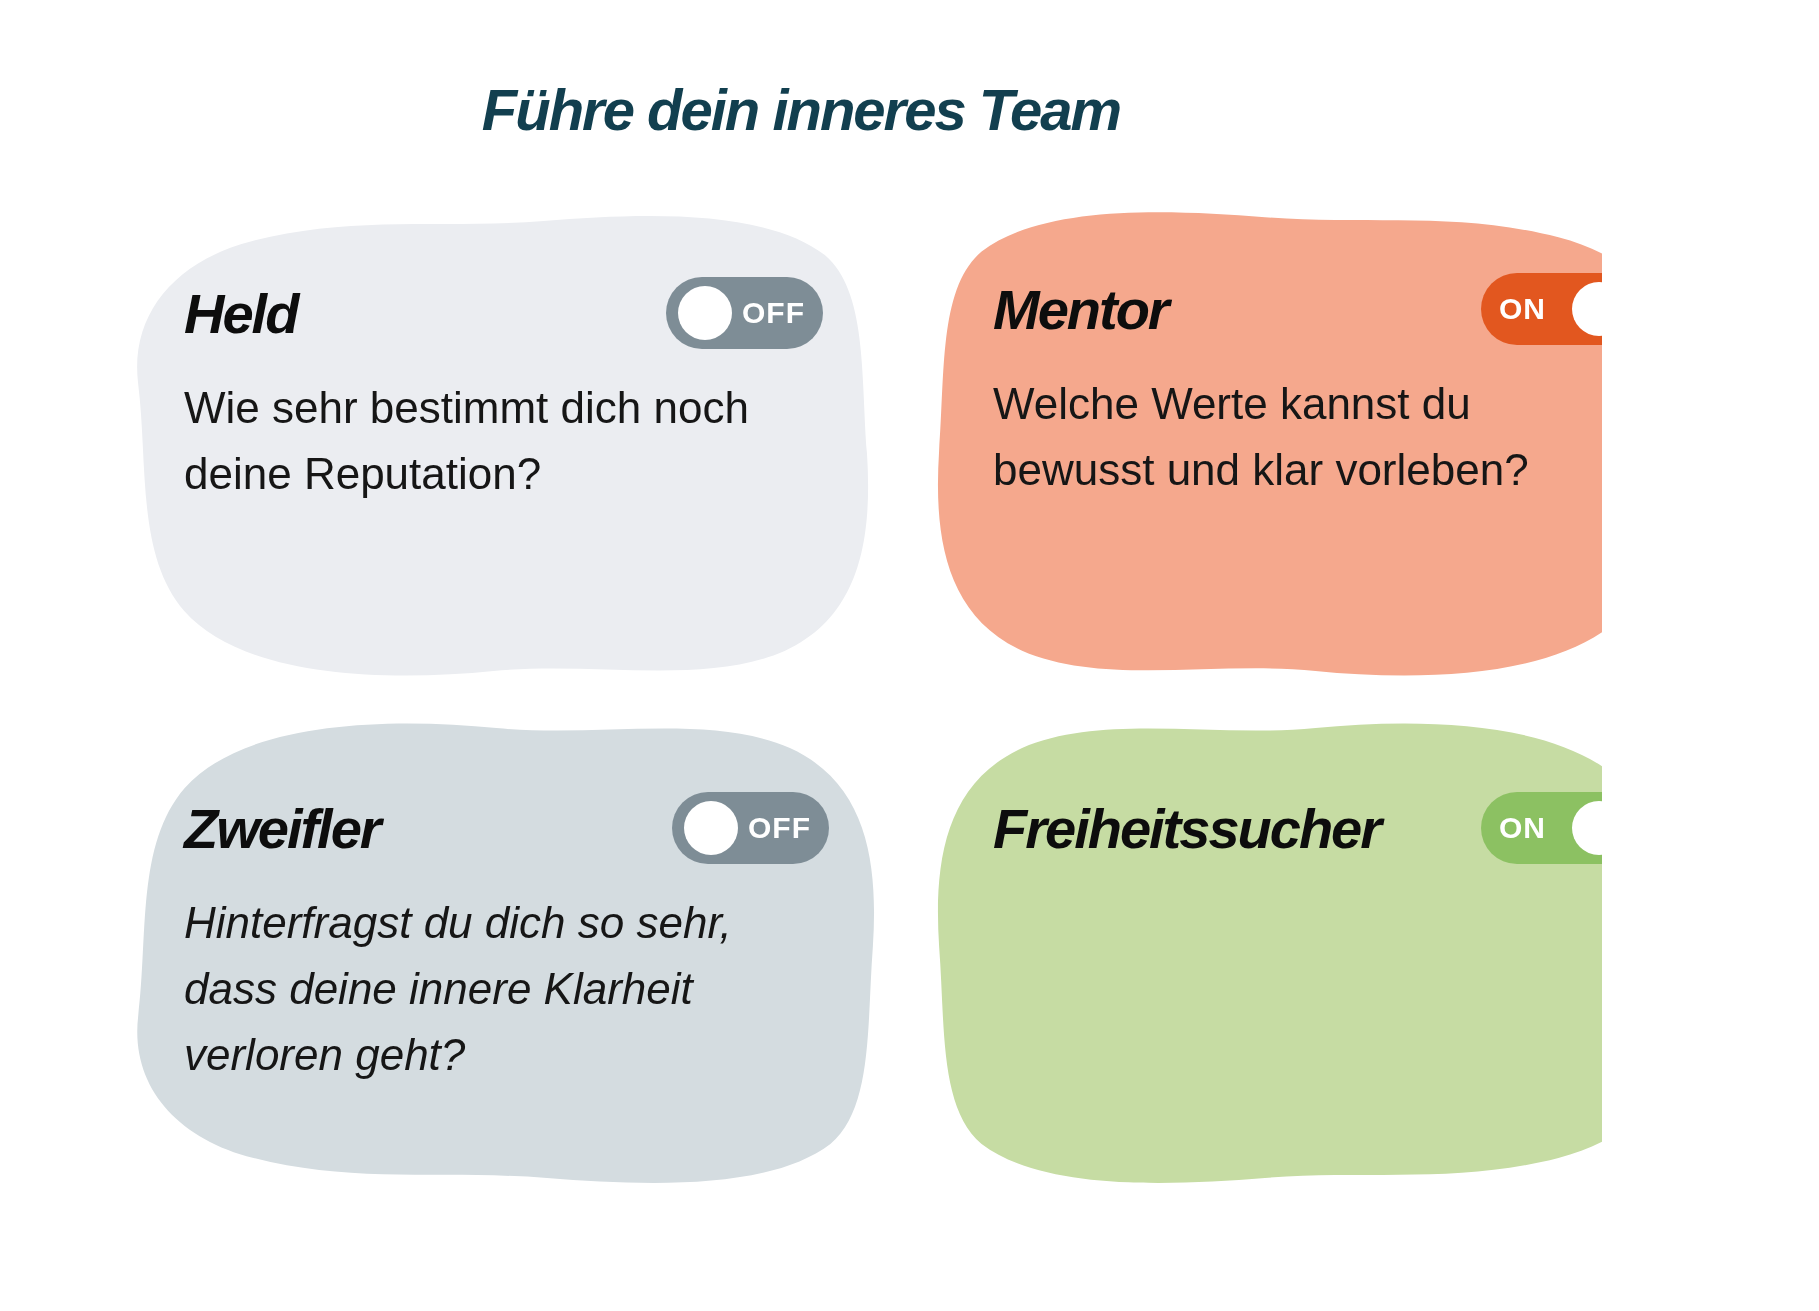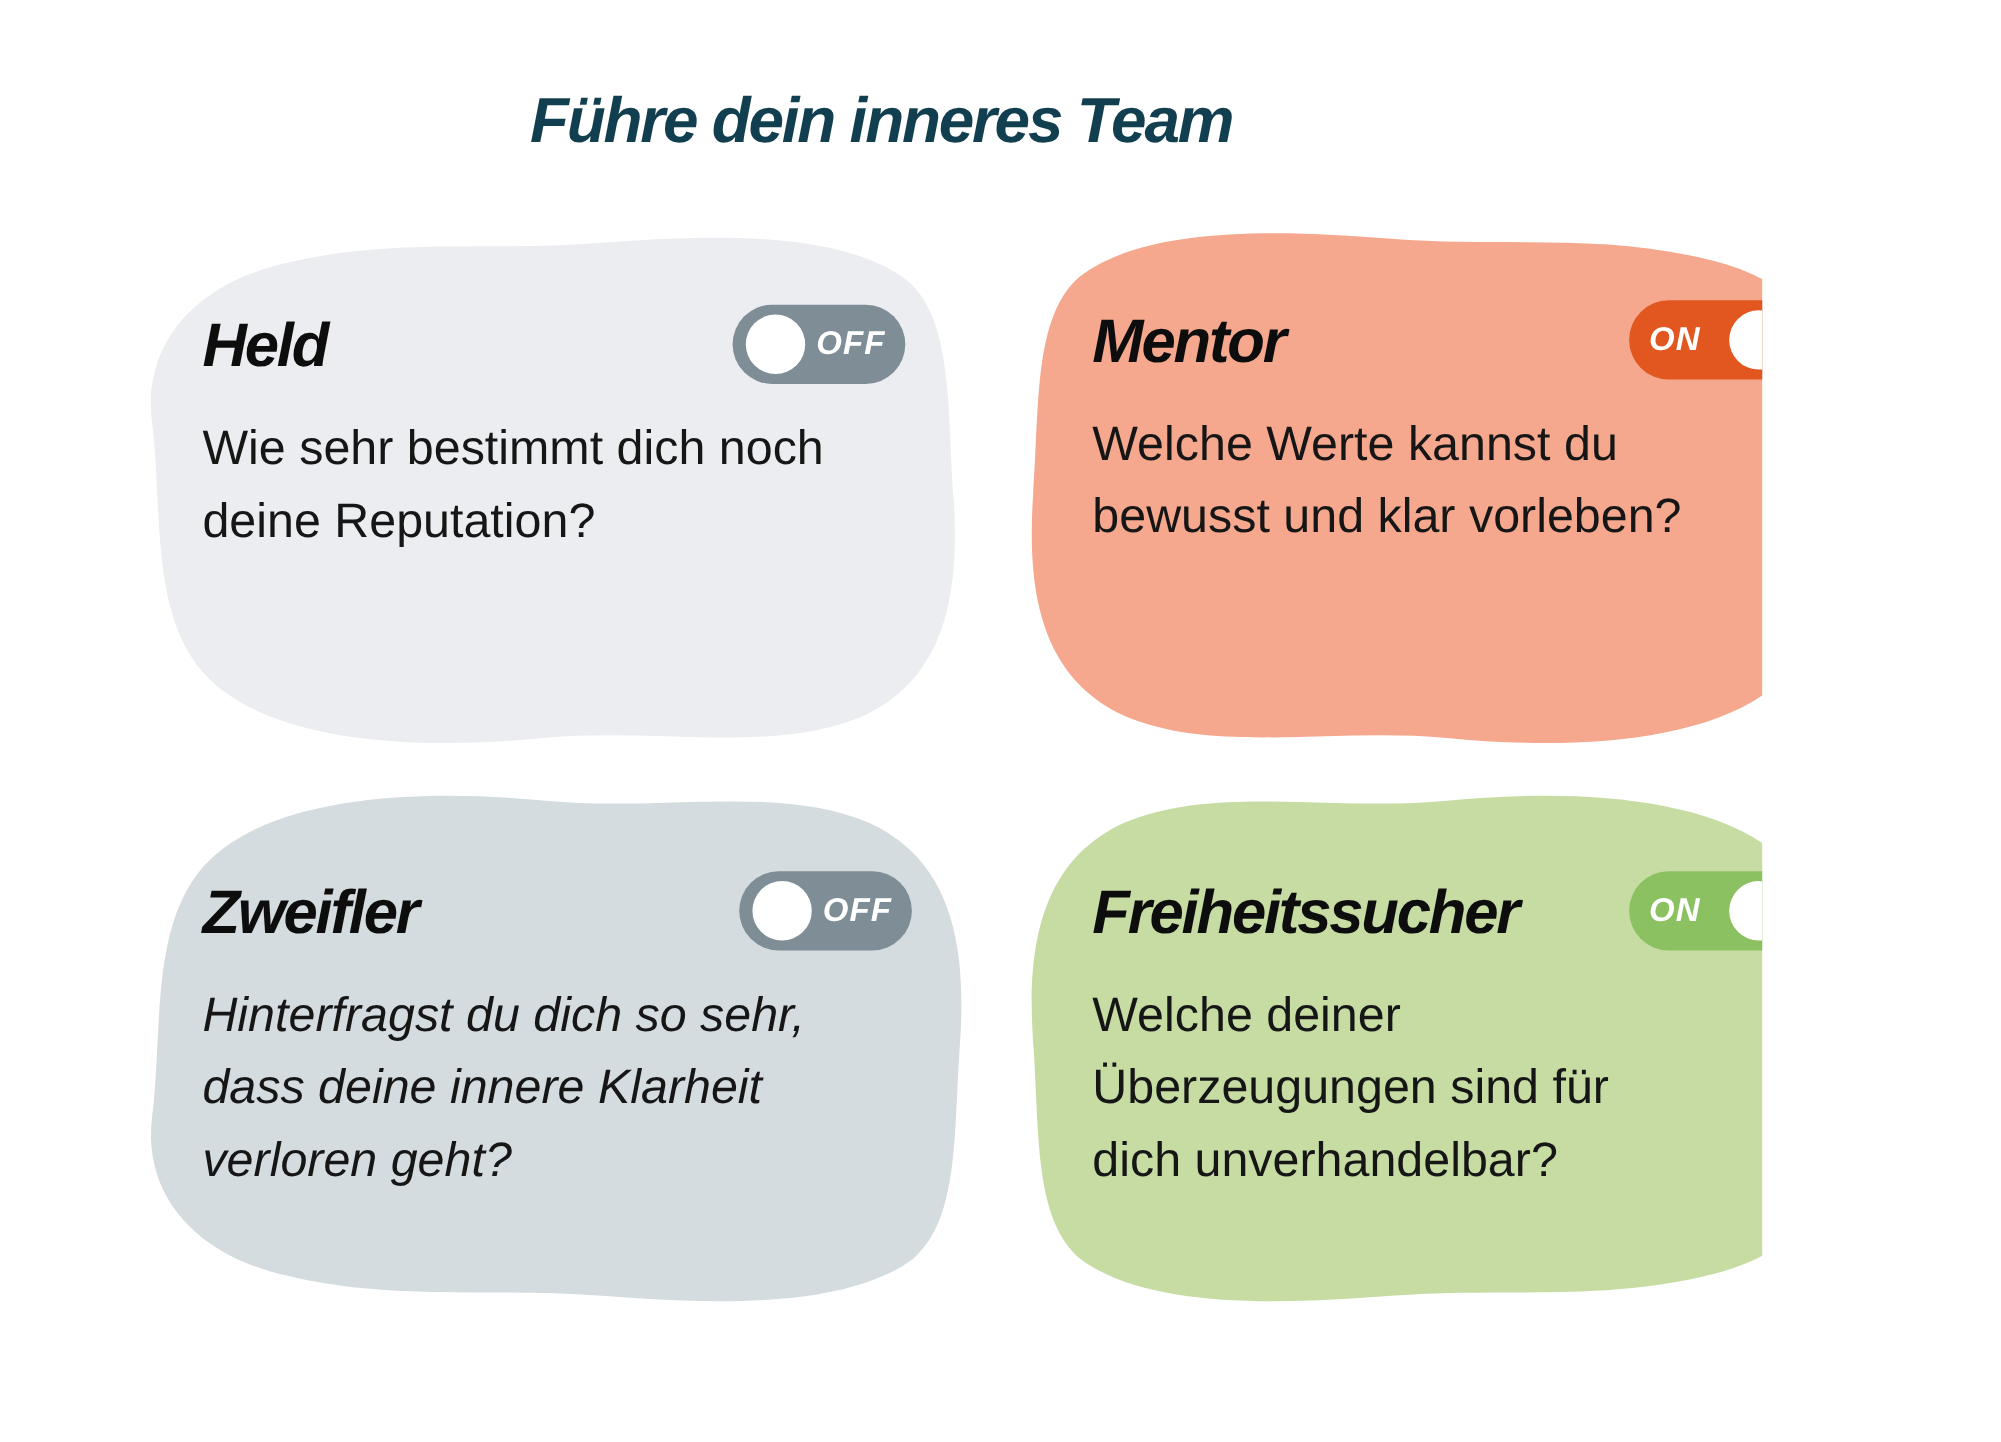--- a/index.html
+++ b/index.html
@@ -62,21 +62,20 @@
   .toggle {
     flex: 0 0 auto;
     height: 72px;
     min-width: 157px;
     border-radius: 36px;
     display: flex;
     align-items: center;
     justify-content: space-between;
     padding: 4px 12px;
     cursor: pointer;
-    font-style: italic;
   }
   .knob {
     width: 54px;
     height: 54px;
     border-radius: 50%;
     background: #ffffff;
   }
   .toggle-label {
     color: #ffffff;
     font-weight: bold;
@@ -155,17 +154,16 @@
       <path d="M 130 38 C 230 12, 320 26, 420 18 C 520 10, 640 6, 700 52 C 742 88, 736 170, 742 250 C 747 330, 738 412, 660 448 C 580 483, 470 458, 370 468 C 260 479, 120 474, 62 408 C 14 352, 26 260, 16 180 C 8 112, 52 58, 130 38 Z" fill="#c6dca3"></path>
     </svg>
     <div class="card-content">
       <div class="card-header">
         <h2 class="card-title">Freiheitssucher</h2>
         <div class="toggle" style="background: rgb(140, 193, 98);">
           <span class="toggle-label">ON</span>
           <span class="knob"></span>
         </div>
       </div>
-      <p class="question q-frei">Welche deiner Überzeugungen sind für dich unverhandelbar?</p>
     </div>
   </div>
 
 </div>
 
 </body></html>

